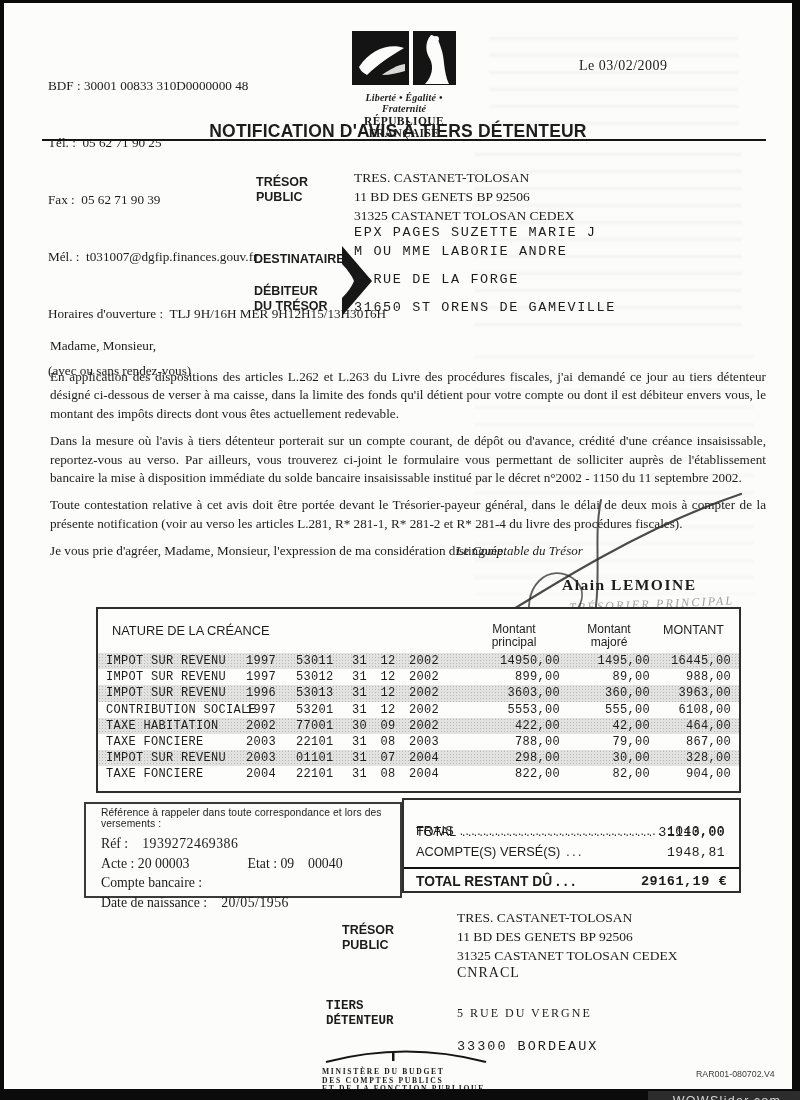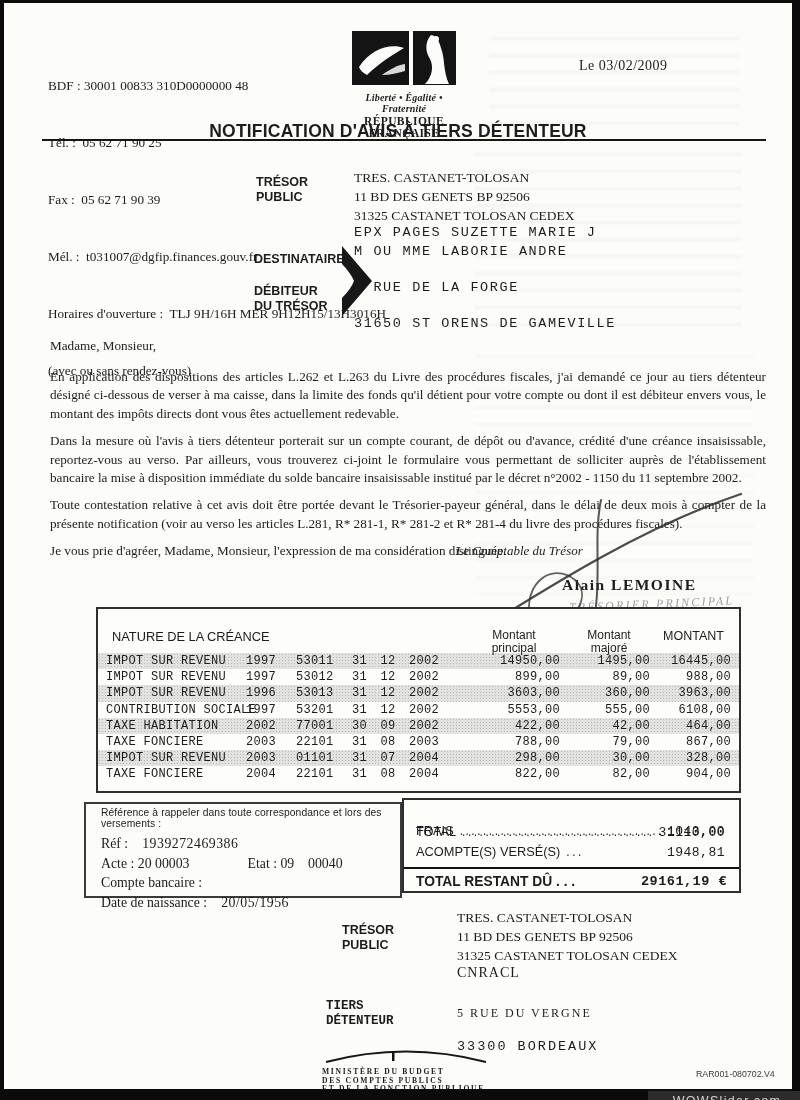--- a/index.html
+++ b/index.html
@@ -31,36 +31,36 @@
 
   
   .lbl{font-family:"Liberation Sans",sans-serif;font-weight:bold;font-size:12.5px;line-height:15px;}
   .tresor-lbl-top{left:252px;top:172px;}
   .tresor-addr-top{left:350px;top:165px;font-size:13.5px;line-height:19px;}
   .dest-lbl{left:250px;top:249px;}
   .deb-lbl{left:250px;top:281px;}
   .arrow-icon{left:336px;top:243px;}
   .recipient{left:350px;top:220px;font-family:"Liberation Mono",monospace;
     font-size:13.5px;letter-spacing:1.6px;line-height:19px;}
-  .recipient .gap{margin-top:17px;}
+  .recipient .gap{margin-top:9px;}
 
   
   .letter{left:46px;top:334px;width:716px;font-size:13.2px;line-height:1.42;}
   .letter p{margin:0 0 8px 0;text-align:justify;}
   .letter .salut{margin-bottom:12px;text-align:left;}
   .signer-title{left:452px;top:540px;font-size:13px;font-style:italic;}
   .signer-name{left:558px;top:556px;font-size:15.5px;font-weight:bold;letter-spacing:1.5px;margin-top:17px;}
   .stamp{left:565px;top:594px;font-size:12px;font-style:italic;color:#8f8f93;
     letter-spacing:2.2px;transform:rotate(-2.5deg);opacity:.85;white-space:nowrap;}
   .signature-svg{left:425px;top:485px;width:330px;height:170px;pointer-events:none;}
 
   
   .claims{left:92px;top:604px;width:645px;height:186px;border:2px solid #2e2e2e;background:#fdfdfc;}
   .thead{display:grid;grid-template-columns:148px 50px 56px 112px 100px 90px 1fr;
-    padding-top:20px;height:42px;font-family:"Liberation Sans",sans-serif;}
+    padding-top:14px;height:42px;font-family:"Liberation Sans",sans-serif;}
   .thead .nature-h{grid-column:1 / 5;padding-left:14px;font-size:12.8px;}
   .thead .two-line{font-size:12px;text-align:center;line-height:13px;}
   .thead .mont-h{font-size:12.5px;text-align:center;padding-right:6px;}
   .tbody{padding-top:2px;}
   .trow{display:grid;grid-template-columns:148px 50px 56px 112px 100px 90px 1fr;
     height:16.2px;align-items:center;
     font-family:"Liberation Mono",monospace;font-size:12px;letter-spacing:.3px;white-space:nowrap;}
   .trow.shaded{background-color:#e2e2e0;
     background-image:radial-gradient(circle,#b9b9b6 .7px,transparent .9px);background-size:3px 3px;}
   .trow .nature{padding-left:8px;}

